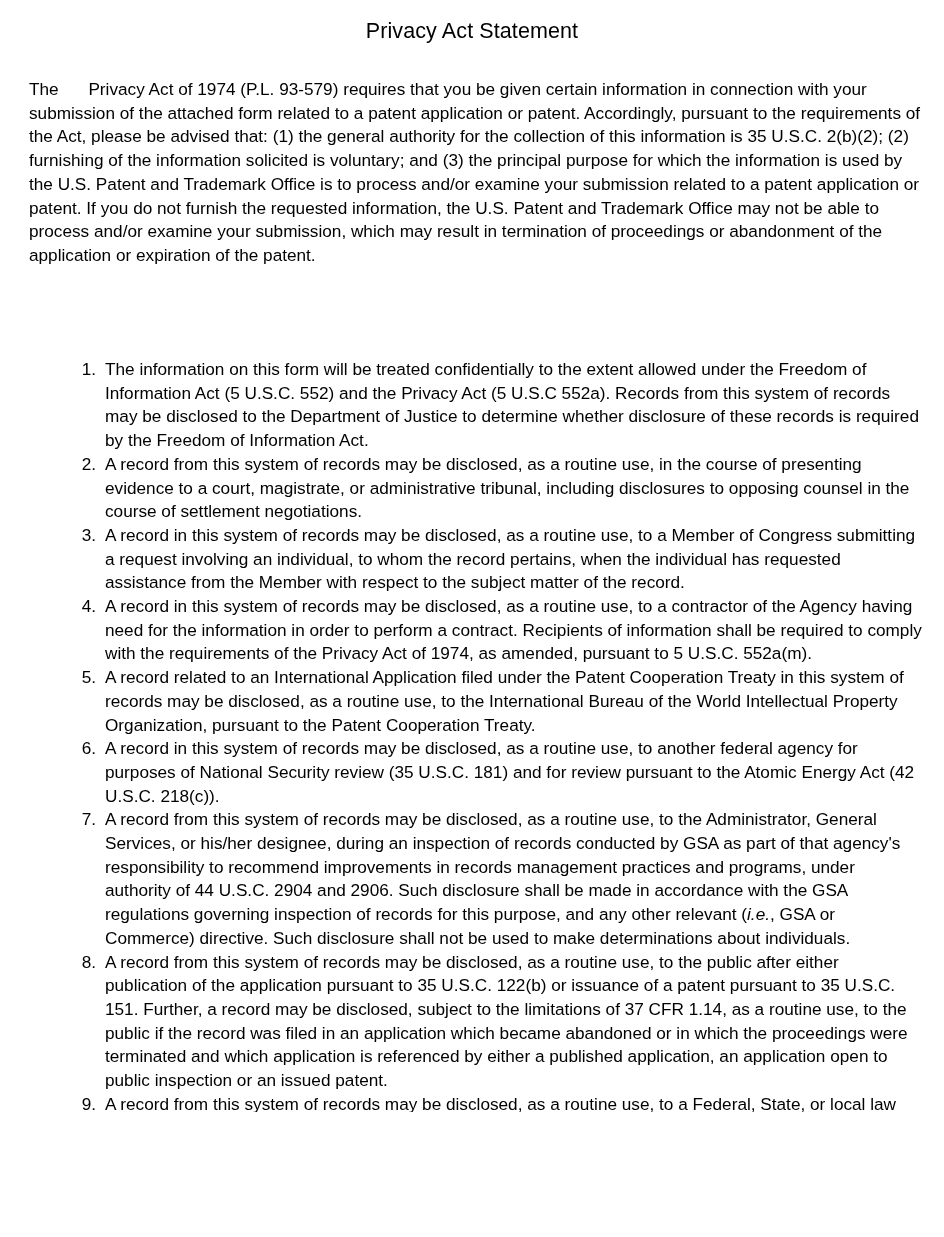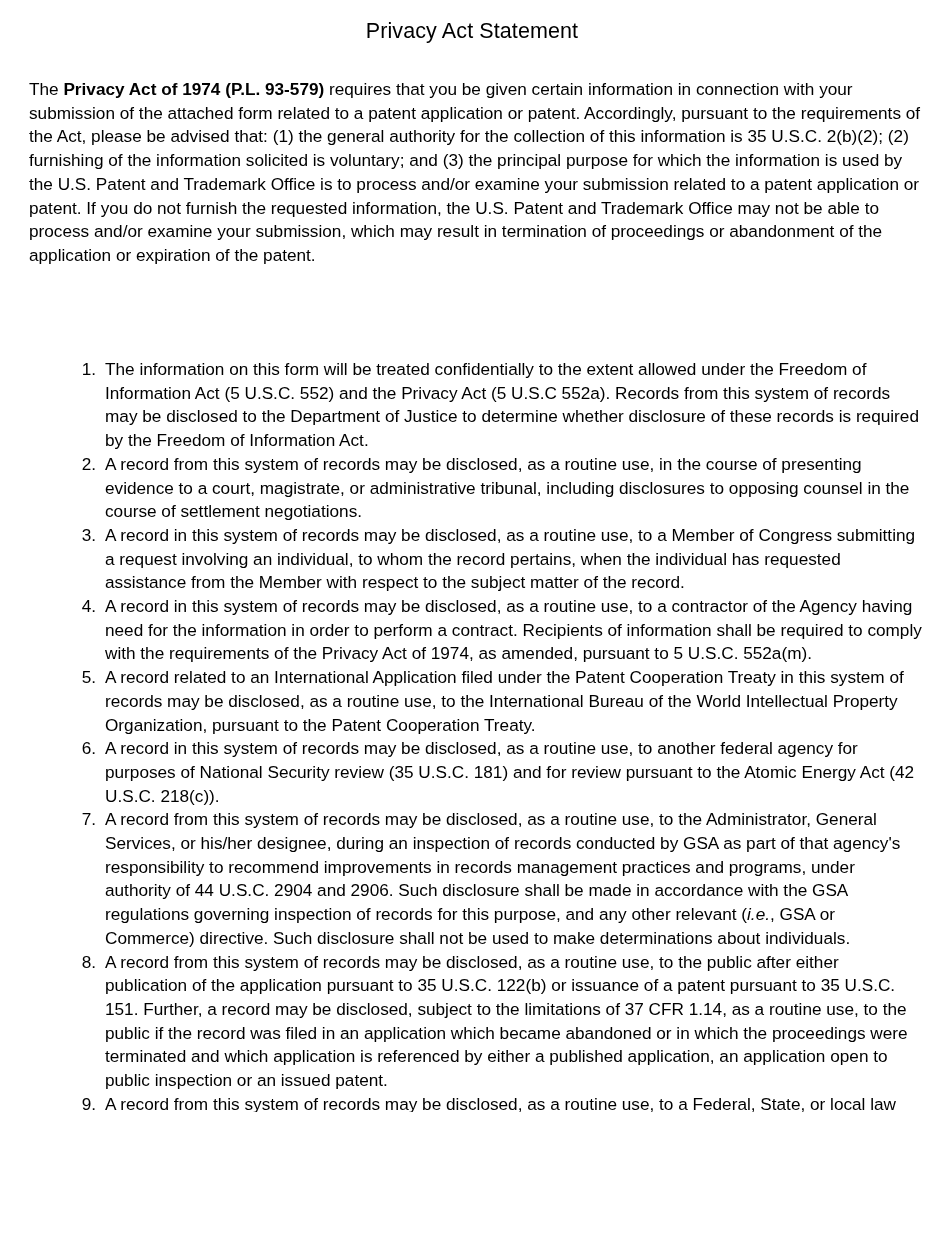--- a/index.html
+++ b/index.html
@@ -66,21 +66,21 @@
   }
   .routine-list li .num {
     position: absolute;
     left: 39px;
     top: 0;
     width: 28px;
     text-align: right;
     font-size: 17.2px;
     line-height: 23.7px;
   }
-  b, .bold { font-weight: bold; }
+  b, .bold { font-weight: normal; margin-left: 25px; }
   i, .ital { font-style: italic; text-align: center; }
 </style>
 </head>
 <body>
 
 <div class="page">
 
   <h1 class="doc-title">Privacy Act Statement</h1>
 
   <p class="body-block intro-para"><span>The </span><b>Privacy Act of 1974 (P.L. 93-579)</b><span> requires that you be given certain information in connection with your submission of the attached form related to a patent application or patent. Accordingly, pursuant to the requirements of the Act, please be advised that: (1) the general authority for the collection of this information is 35 U.S.C. 2(b)(2); (2) furnishing of the information solicited is voluntary; and (3) the principal purpose for which the information is used by the U.S. Patent and Trademark Office is to process and/or examine your submission related to a patent application or patent. If you do not furnish the requested information, the U.S. Patent and Trademark Office may not be able to process and/or examine your submission, which may result in termination of proceedings or abandonment of the application or expiration of the patent.</span></p>

